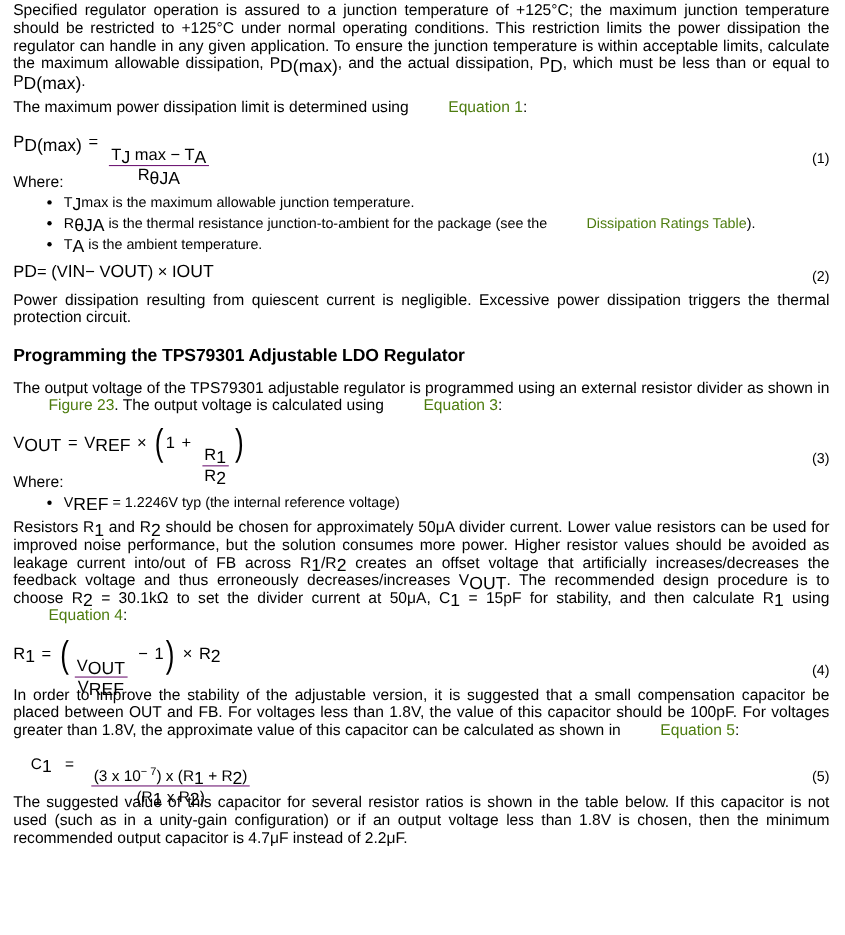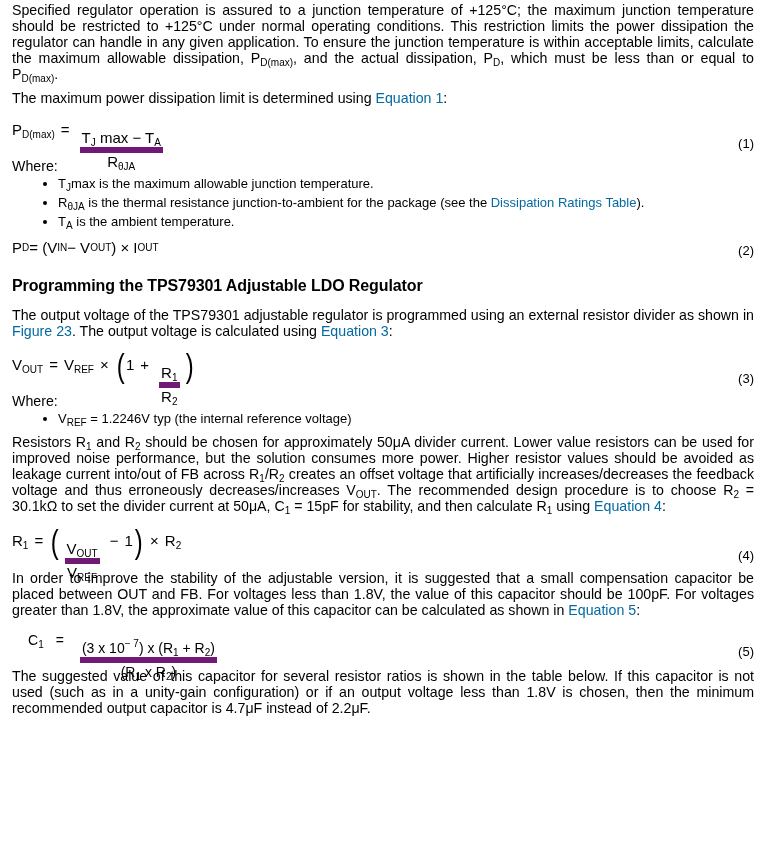--- a/index.html
+++ b/index.html
@@ -5,28 +5,28 @@
   html, body { margin: 0; padding: 0; background: #ffffff; }
   body {
     width: 768px; height: 850px; overflow: hidden;
     font-family: "Liberation Sans", sans-serif;
     color: #000; font-size: 14.2px; line-height: 16px;
   }
   .page { position: relative; padding: 2px 14px 0 12px; }
   h2 { font-size: 16px; font-weight: bold; margin: 2px 0 12px 0; line-height: 18px; letter-spacing: -0.1px; }
   h2.second { margin-top: 18px; }
   p { margin: 0 0 8px 0; text-align: justify; }
-  .link { color: #0369a1; }
-  sub { font-size: 10px; vertical-align: -3px; line-height: 0; }
+  .link { color: #4d7c0f; margin-left: 32px; }
+  sub { font-size: 16px; vertical-align: -3px; line-height: 0; }
   sup { font-size: 10px; line-height: 0; }
   .eq-row { position: relative; display: flex; margin: 2px 0 6px 0; }
   .eq-num { position: absolute; right: 0; bottom: 0; font-size: 13px; }
   .eq { display: flex; align-items: center; font-size: 15px; }
   .frac { display: inline-flex; flex-direction: column; align-items: center; margin: 0 4px; }
-  .frac .num { border-bottom: 6px solid #701a75; padding: 0 2px 1px 2px; margin-top: 40px; }
+  .frac .num { border-bottom: 1px solid #701a75; padding: 0 2px 1px 2px; margin-top: 40px; }
   .frac .den { padding-top: 1px; }
   .paren { font-size: 34px; font-weight: 200; line-height: 34px; transform: scaleX(0.7); display: inline-block; }
   .op { margin: 0 6px; }
   ul { margin: 2px 0 8px 0; padding-left: 46px; font-size: 13px; }
   ul li { margin: 0 0 4px 0; line-height: 15px; }
   .where { margin: 0 0 2px 0; }
 </style>
 </head>
 <body>
 
@@ -64,20 +64,21 @@
         <span> = (V</span>
         <sub>IN</sub>
         <span> − V</span>
         <sub>OUT</sub>
         <span>) × I</span>
         <sub>OUT</sub>
       </div>
     <span class="eq-num">(2)</span>
   </div>
 
+  <p>Power dissipation resulting from quiescent current is negligible. Excessive power dissipation triggers the thermal protection circuit.</p>
 
   <h2 class="second">Programming the TPS79301 Adjustable LDO Regulator</h2>
 
   <p style="margin-bottom:4px"><span>The output voltage of the TPS79301 adjustable regulator is programmed using an external resistor divider as shown in </span><span class="link">Figure 23</span><span>. The output voltage is calculated using </span><span class="link">Equation 3</span><span>:</span></p>
 
   <div class="eq-row" style="height:44px">
     <div class="eq">
       <span><span>V</span><sub>OUT</sub></span>
       <span class="op">=</span>
       <span><span>V</span><sub>REF</sub></span>

